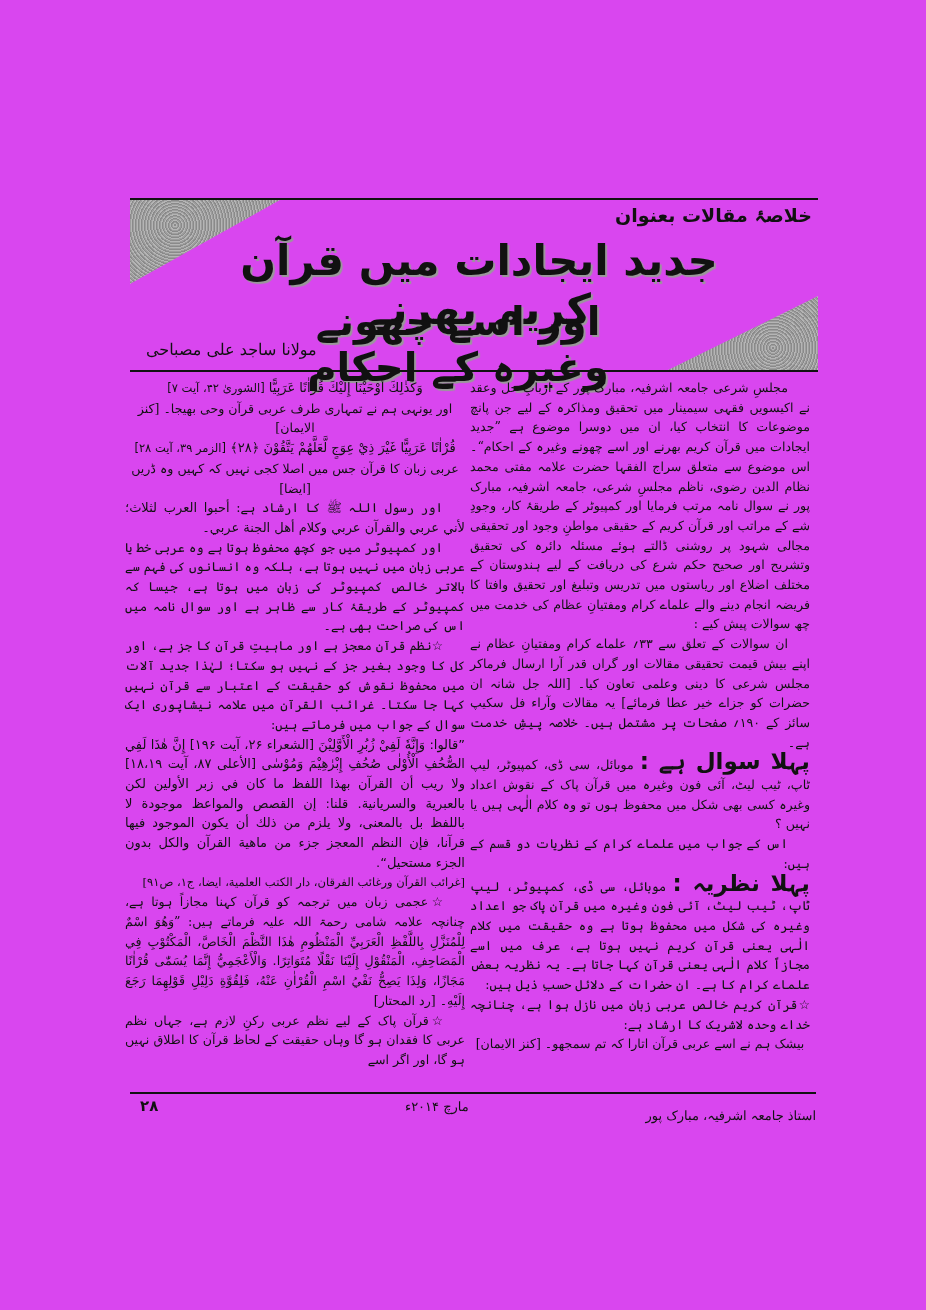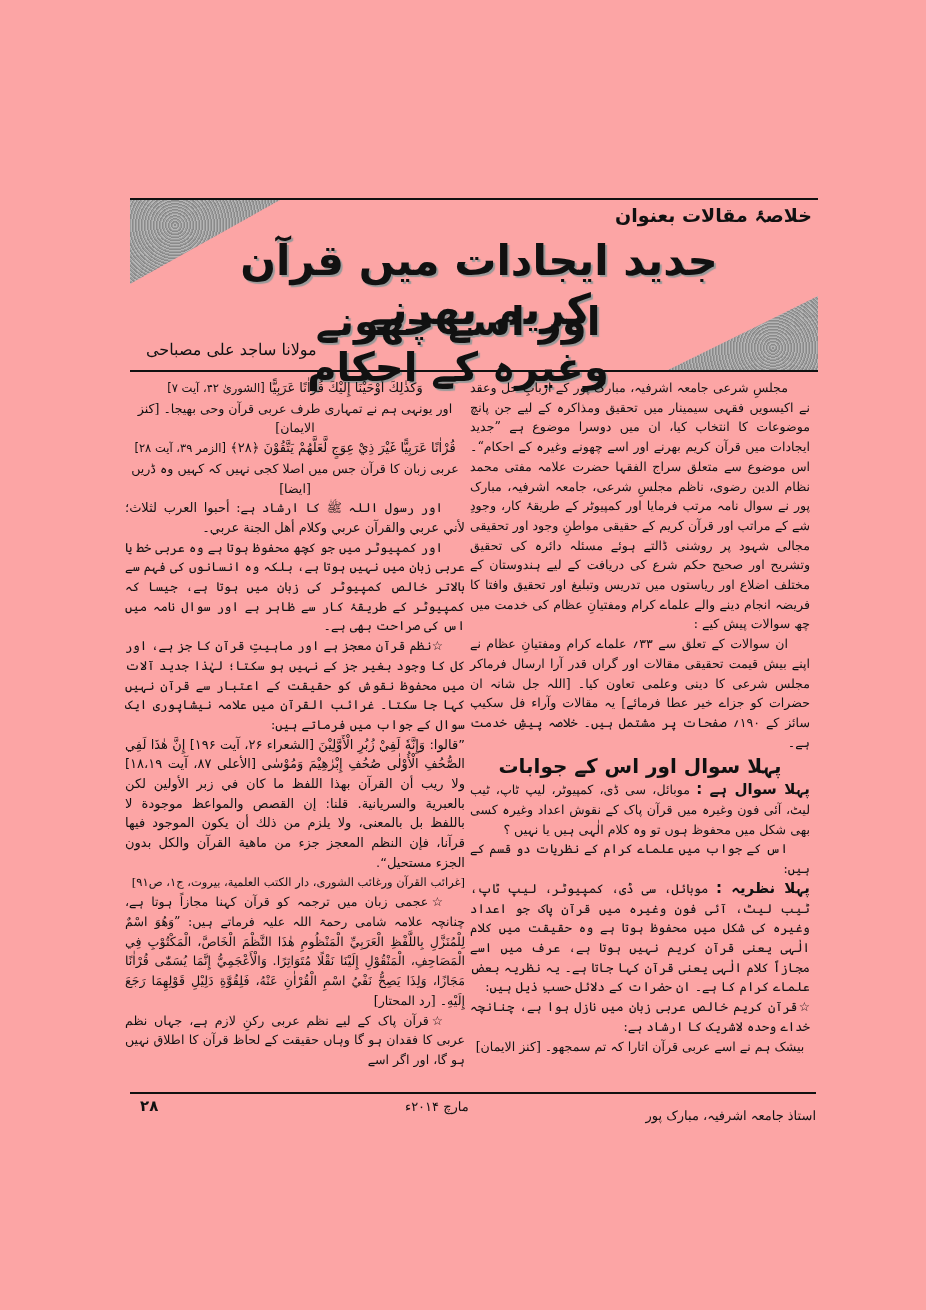--- a/index.html
+++ b/index.html
@@ -1,18 +1,18 @@
 <!DOCTYPE html>
 <html><head>
 <meta charset="utf-8">
 <style>
   html, body { margin: 0; padding: 0; background: #ffffff; }
   body { width: 926px; height: 1310px; position: relative; overflow: hidden;
          font-family: "DejaVu Sans", sans-serif; color: #111; }
-  .page { position: absolute; left: 0; top: 0; width: 926px; height: 1310px; background: #fca5a5; }
+  .page { position: absolute; left: 0; top: 0; width: 926px; height: 1310px; background: #d946ef; }
 
   
   .hdr { position: absolute; left: 130px; top: 198px; width: 688px; height: 172px; }
   .hdr-top-rule { position: absolute; left: 0; top: 0; width: 688px; height: 2px; background: #111; }
   .hdr-bot-rule { position: absolute; left: 0; top: 172px; width: 688px; height: 2px; background: #111; }
   .tri-left { position: absolute; left: 0; top: 2px; width: 150px; height: 84px;
               clip-path: polygon(0 0, 100% 0, 0 100%);
               background: repeating-radial-gradient(circle at 30% 30%, #8a8a8a 0 1px, #b5b5b5 1px 2px, #9d9d9d 2px 3px); }
   .tri-right { position: absolute; right: 0; bottom: 0; width: 150px; height: 74px;
               clip-path: polygon(100% 0, 100% 100%, 0 100%);
@@ -33,21 +33,21 @@
          font-size: 12.6px; line-height: 19.7px; font-family: "DejaVu Serif", serif; }
   .col-right { left: 470px; }
   .col-left { left: 125px; }
   .col p { margin: 0; }
   .indent { text-indent: 22px; }
   .center { text-align: center; }
   .arabic { font-family: "DejaVu Sans", sans-serif; font-size: 13px; }
   .ref { font-size: 11.5px; }
   .section-head { font-size: 20px; font-weight: bold; text-align: center; line-height: 28px;
                   font-family: "DejaVu Sans", sans-serif; }
-  .lead { font-weight: bold; font-size: 15px; font-family: "DejaVu Sans", sans-serif; }
+  .lead { font-weight: bold; font-size: 23px; font-family: "DejaVu Sans", sans-serif; }
 
   
   .ftr-rule { position: absolute; left: 130px; top: 1092px; width: 686px; height: 2px; background: #111; }
   .ftr-page { position: absolute; left: 140px; top: 1097px; font-size: 15px; font-weight: bold; direction: rtl;
               font-family: "DejaVu Sans", sans-serif; }
   .ftr-date { position: absolute; left: 405px; top: 1099px; font-size: 13px; direction: rtl;
               font-family: "DejaVu Serif", serif; }
   .ftr-pub { position: absolute; right: 110px; top: 1099px; font-size: 13px; direction: rtl;
              font-family: "DejaVu Serif", serif; margin-top: 9px; }
 </style>
@@ -63,38 +63,37 @@
     <div class="kicker">خلاصۂ مقالات بعنوان</div>
     <div class="title1">جدید ایجادات میں قرآن کریم بھرنے</div>
     <div class="title2">اور اسے چھونے وغیرہ کے احکام</div>
     <div class="byline">مولانا ساجد علی مصباحی</div>
     <div class="hdr-bot-rule"></div>
   </div>
 
   <div class="col col-right">
     <p class="indent">مجلسِ شرعی جامعہ اشرفیہ، مبارک پور کے اربابِ حل وعقد نے اکیسویں فقہی سیمینار میں تحقیق ومذاکرہ کے لیے جن پانچ موضوعات کا انتخاب کیا، ان میں دوسرا موضوع ہے ”جدید ایجادات میں قرآن کریم بھرنے اور اسے چھونے وغیرہ کے احکام“۔ اس موضوع سے متعلق سراج الفقہا حضرت علامہ مفتی محمد نظام الدین رضوی، ناظم مجلسِ شرعی، جامعہ اشرفیہ، مبارک پور نے سوال نامہ مرتب فرمایا اور کمپیوٹر کے طریقۂ کار، وجودِ شے کے مراتب اور قرآن کریم کے حقیقی مواطنِ وجود اور تحقیقی مجالی شہود پر روشنی ڈالتے ہوئے مسئلہ دائرہ کی تحقیق وتشریح اور صحیح حکم شرع کی دریافت کے لیے ہندوستان کے مختلف اضلاع اور ریاستوں میں تدریس وتبلیغ اور تحقیق وافتا کا فریضہ انجام دینے والے علماے کرام ومفتیانِ عظام کی خدمت میں چھ سوالات پیش کیے :</p>
     <p class="indent">ان سوالات کے تعلق سے ۳۳؍ علماے کرام ومفتیانِ عظام نے اپنے بیش قیمت تحقیقی مقالات اور گراں قدر آرا ارسال فرماکر مجلس شرعی کا دینی وعلمی تعاون کیا۔ [اللہ جل شانہ ان حضرات کو جزاے خیر عطا فرمائے] یہ مقالات وآراء فل سکیپ سائز کے ۱۹۰؍ صفحات پر مشتمل ہیں۔ خلاصہ پیشِ خدمت ہے۔</p>
-    <p class="section-head">پہلا سوال اور اس کے جوابات</p>
     <p><span class="lead">پہلا سوال ہے :</span> <span>موبائل، سی ڈی، کمپیوٹر، لیپ ٹاپ، ٹیب لیٹ، آئی فون وغیرہ میں قرآن پاک کے نقوش اعداد وغیرہ کسی بھی شکل میں محفوظ ہوں تو وہ کلام الٰہی ہیں یا نہیں ؟</span></p>
     <p class="indent">اس کے جواب میں علماے کرام کے نظریات دو قسم کے ہیں:</p>
     <p><span class="lead">پہلا نظریہ :</span> <span>موبائل، سی ڈی، کمپیوٹر، لیپ ٹاپ، ٹیب لیٹ، آئی فون وغیرہ میں قرآن پاک جو اعداد وغیرہ کی شکل میں محفوظ ہوتا ہے وہ حقیقت میں کلام الٰہی یعنی قرآن کریم نہیں ہوتا ہے، عرف میں اسے مجازاً کلام الٰہی یعنی قرآن کہا جاتا ہے۔ یہ نظریہ بعض علماے کرام کا ہے۔ ان حضرات کے دلائل حسبِ ذیل ہیں:</span></p>
     <p>☆قرآن کریم خالص عربی زبان میں نازل ہوا ہے، چنانچہ خداے وحدہ لاشریک کا ارشاد ہے:</p>
     <p class="center">بیشک ہم نے اسے عربی قرآن اتارا کہ تم سمجھو۔ [کنز الایمان]</p>
   </div>
 
   <div class="col col-left">
     <p class="arabic center"><span>وَكَذٰلِكَ أَوْحَيْنَا إِلَيْكَ قُرْاٰنًا عَرَبِيًّا</span> <span class="ref">[الشوریٰ ۴۲، آیت ۷]</span></p>
     <p class="center">اور یونہی ہم نے تمہاری طرف عربی قرآن وحی بھیجا۔ [کنز الایمان]</p>
     <p class="arabic center"><span>قُرْاٰنًا عَرَبِيًّا غَيْرَ ذِيْ عِوَجٍ لَّعَلَّهُمْ يَتَّقُوْنَ ﴿۲۸﴾</span> <span class="ref">[الزمر ۳۹، آیت ۲۸]</span></p>
     <p class="center">عربی زبان کا قرآن جس میں اصلا کجی نہیں کہ کہیں وہ ڈریں [ایضا]</p>
     <p class="indent"><span>اور رسول اللہ ﷺ کا ارشاد ہے:</span> <span class="arabic">أحبوا العرب لثلاث؛ لأني عربي والقرآن عربي وكلام أهل الجنة عربي۔</span></p>
     <p class="indent">اور کمپیوٹر میں جو کچھ محفوظ ہوتا ہے وہ عربی خط یا عربی زبان میں نہیں ہوتا ہے، بلکہ وہ انسانوں کی فہم سے بالاتر خالص کمپیوٹر کی زبان میں ہوتا ہے، جیسا کہ کمپیوٹر کے طریقۂ کار سے ظاہر ہے اور سوال نامہ میں اس کی صراحت بھی ہے۔</p>
     <p class="indent">☆نظم قرآن معجز ہے اور ماہیتِ قرآن کا جز ہے، اور کل کا وجود بغیر جز کے نہیں ہو سکتا؛ لہٰذا جدید آلات میں محفوظ نقوش کو حقیقت کے اعتبار سے قرآن نہیں کہا جا سکتا۔ غرائب القرآن میں علامہ نیشاپوری ایک سوال کے جواب میں فرماتے ہیں:</p>
     <p class="arabic">”قالوا: وَإِنَّهٗ لَفِيْ زُبُرِ الْأَوَّلِيْنَ [الشعراء ۲۶، آیت ۱۹۶] إِنَّ هٰذَا لَفِي الصُّحُفِ الْأُوْلٰى صُحُفِ إِبْرٰهِيْمَ وَمُوْسٰى [الأعلى ۸۷، آیت ۱۸،۱۹] ولا ريب أن القرآن بهذا اللفظ ما كان في زبر الأولين لكن بالعبرية والسريانية. قلنا: إن القصص والمواعظ موجودة لا باللفظ بل بالمعنى، ولا يلزم من ذلك أن يكون الموجود فيها قرآنا، فإن النظم المعجز جزء من ماهية القرآن والكل بدون الجزء مستحيل“.</p>
-    <p class="ref">[غرائب القرآن ورغائب الشوری، دار الكتب العلمية، بيروت، ج۱، ص۹۱]</p>
+    <p class="ref">[غرائب القرآن ورغائب الفرقان، دار الكتب العلمية، ایضا، ج۱، ص۹۱]</p>
     <p class="indent">☆عجمی زبان میں ترجمہ کو قرآن کہنا مجازاً ہوتا ہے، چنانچہ علامہ شامی رحمۃ اللہ علیہ فرماتے ہیں: ”وَهُوَ اسْمٌ لِلْمُنَزَّلِ بِاللَّفْظِ الْعَرَبِيِّ الْمَنْظُومِ هٰذَا النَّظْمَ الْخَاصَّ، الْمَكْتُوْبِ فِي الْمَصَاحِفِ، الْمَنْقُوْلِ إِلَيْنَا نَقْلًا مُتَوَاتِرًا. وَالْأَعْجَمِيُّ إِنَّمَا يُسَمّٰى قُرْاٰنًا مَجَازًا، وَلِذَا يَصِحُّ نَفْيُ اسْمِ الْقُرْاٰنِ عَنْهُ، فَلِقُوَّةِ دَلِيْلِ قَوْلِهِمَا رَجَعَ إِلَيْهِ۔ [رد المحتار]</p>
     <p class="indent">☆قرآن پاک کے لیے نظم عربی رکنِ لازم ہے، جہاں نظم عربی کا فقدان ہو گا وہاں حقیقت کے لحاظ قرآن کا اطلاق نہیں ہو گا، اور اگر اسے</p>
   </div>
 
   <div class="ftr-rule"></div>
   <div class="ftr-page">۲۸</div>
   <div class="ftr-date">مارچ ۲۰۱۴ء</div>
   <div class="ftr-pub">استاذ جامعہ اشرفیہ، مبارک پور</div>
 </div>
 

